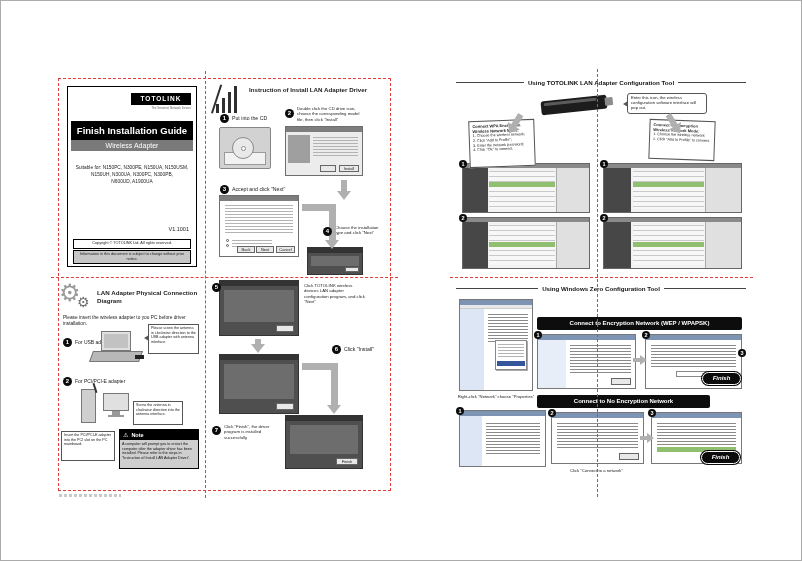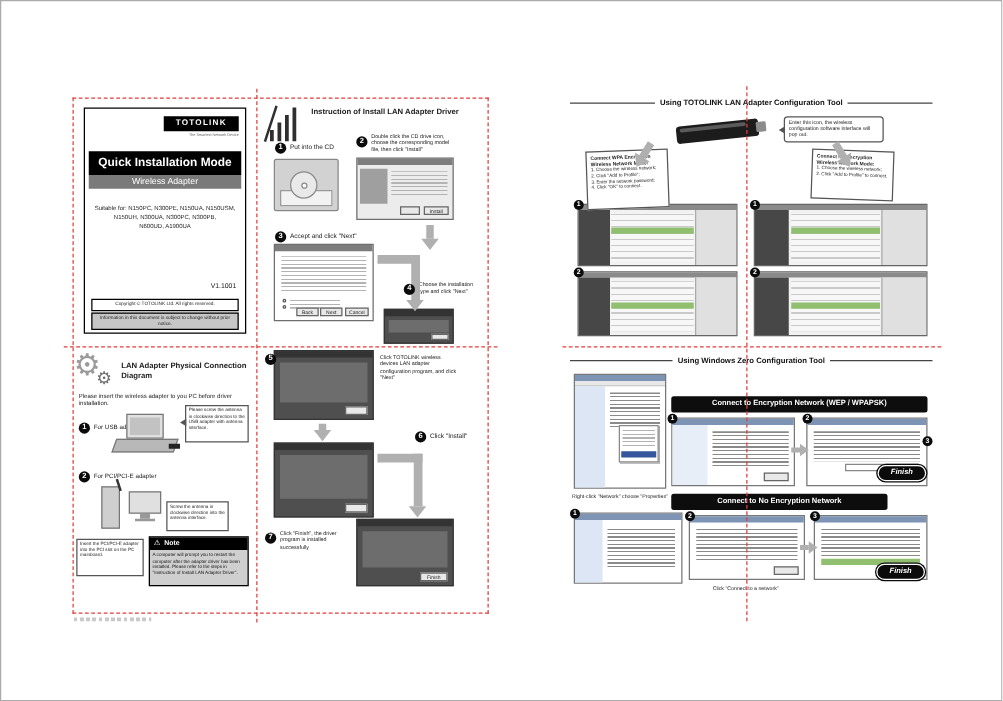--- a/index.html
+++ b/index.html
@@ -48,21 +48,21 @@
   <div class="guide rect" style="left:57px;top:77px;width:333px;height:413px"></div>
   <div class="guide v" style="left:204px;top:70px;height:427px"></div>
   <div class="guide h" style="left:50px;top:276px;width:347px"></div>
   <div class="guide v" style="left:596px;top:68px;height:428px"></div>
   <div class="guide h" style="left:449px;top:276px;width:303px"></div>
 
   <div style="position:absolute;left:66px;top:85px;width:130px;height:181px;border:1px solid #000;background:#fff">
     <div style="position:absolute;right:5px;top:6px;width:60px;height:12px;background:#000;color:#fff;font-size:6.5px;font-weight:bold;letter-spacing:1px;text-align:center;line-height:12px">TOTOLINK</div>
     <div class="txt" style="right:5px;top:19px;font-size:3px;color:#666">The Smartest Network Device</div>
     <div style="position:absolute;left:3px;right:3px;top:34px;height:19px;background:#000">
-      <div class="txt ctr bold" style="left:0;right:0;top:0;color:#fff;font-size:9.5px;line-height:19px">Quick Installation Mode</div>
+      <div class="txt ctr bold" style="left:0;right:0;top:0;color:#fff;font-size:9.5px;line-height:19px">Finish Installation Guide</div>
     </div>
     <div style="position:absolute;left:3px;right:3px;top:53px;height:11px;background:#7a7a7a">
       <div class="txt ctr" style="left:0;right:0;top:0;color:#fff;font-size:7px;line-height:11px">Wireless Adapter</div>
     </div>
     <div class="txt ctr" style="left:4px;right:4px;top:78px;font-size:4.8px;line-height:6.5px">Suitable for: N150PC, N300PE, N150UA, N150USM,</div>
     <div class="txt ctr" style="left:4px;right:4px;top:85px;font-size:4.8px;line-height:6.5px">N150UH, N300UA, N300PC, N300PB,</div>
     <div class="txt ctr" style="left:4px;right:4px;top:92px;font-size:4.8px;line-height:6.5px">N600UD, A1900UA</div>
     <div class="txt" style="right:7px;top:139px;font-size:5.5px">V1.1001</div>
     <div style="position:absolute;left:5px;right:5px;top:152px;height:10px;border:1px solid #000">
       <div class="txt ctr" style="left:1px;right:1px;top:1px;font-size:3.8px">Copyright © TOTOLINK Ltd. All rights reserved.</div>

